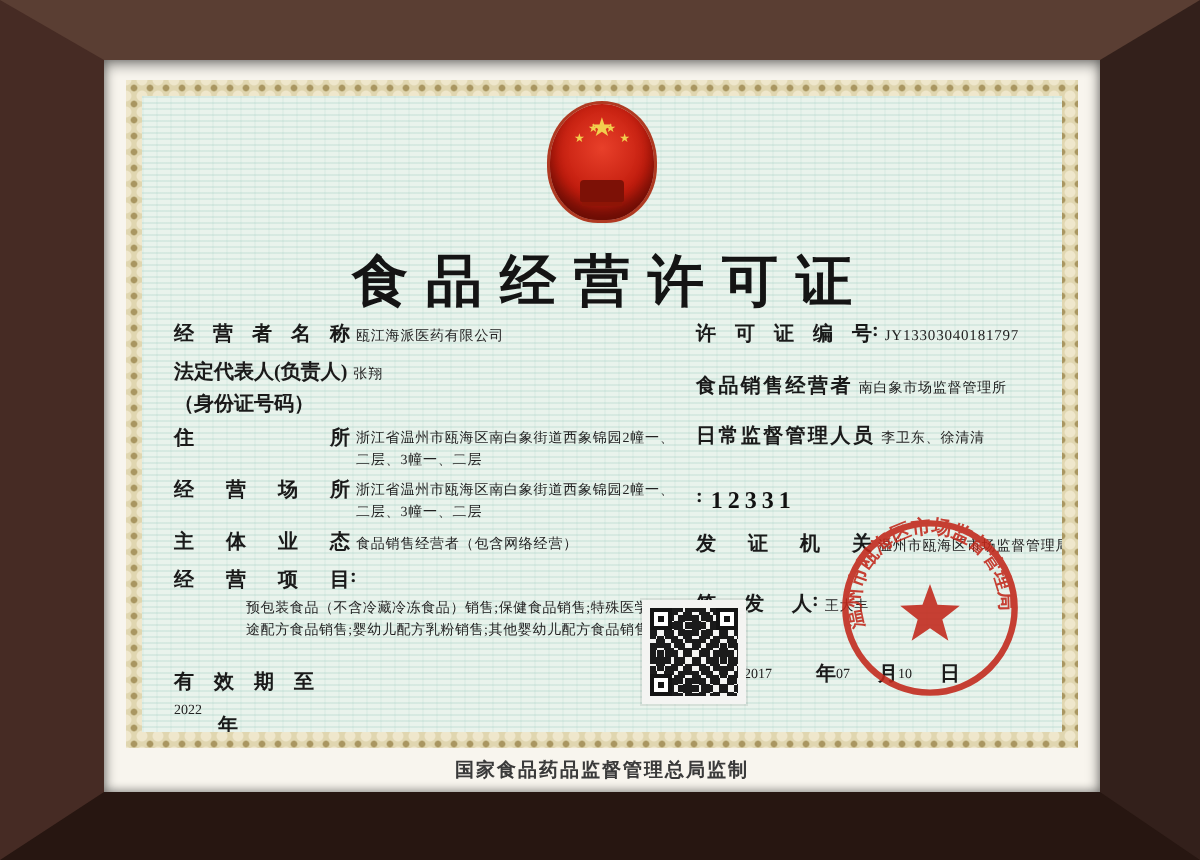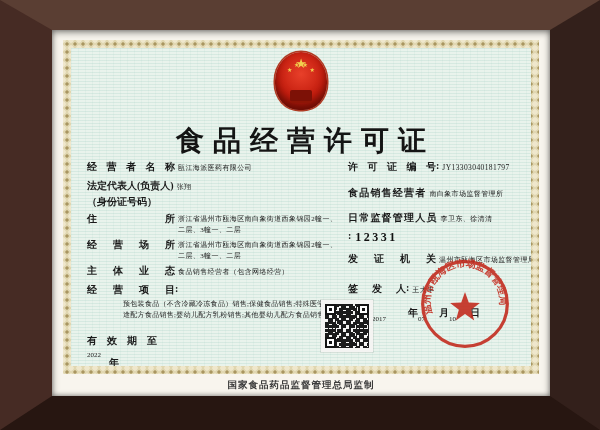--- a/index.html
+++ b/index.html
@@ -93,21 +93,21 @@
     white-space:normal;
   }
   .validity { margin-top:13px;flex-direction:column; }
   .gap { margin-left:22px; }
   .gap-s { margin-left:14px; }
   .num { font-size:7px; font-weight:normal; color:#222; position:relative; top:3px; }
 
   .phone { font-weight:bold; font-size:12px; letter-spacing:2.5px; color:#111;
            margin-left:4px; position:relative; top:0; }
   .lic { font-size:7.5px; }
-  .date-row { padding-left:24px; margin-top:10px;align-items:flex-end; }
+  .date-row { padding-left:24px; margin-top:21px; }
 
   
   .seal { position:absolute; left:348px; top:210px; width:92px; height:92px;
           opacity:.88; z-index:3; }
 
   
   .qr {
     position:absolute; left:250px; top:252px; width:52px; height:52px;
     background:#f4f4f2; padding:4px; z-index:2;
     box-shadow:0 0 0 1px rgba(0,0,0,.08);
@@ -209,21 +209,21 @@
                 <span class="lbl jl">许可证编号</span>
                 <span class="lbl">:</span>
                 <span class="val lic">JY13303040181797</span>
               </div>
 
               <div class="row" style="margin-bottom:11px">
                 <span class="lbl wide-lbl">食品销售经营者</span>
                 <span class="val">南白象市场监督管理所</span>
               </div>
 
-              <div class="row" style="margin-bottom:5px">
+              <div class="row" style="margin-bottom:18px">
                 <span class="lbl wide-lbl">日常监督管理人员</span>
                 <span class="val">李卫东、徐清清</span>
               </div>
 
               <div class="row" style="margin-bottom:7px">
                 <span class="lbl">:</span>
                 <span class="lbl phone">12331</span>
               </div>
 
               <div class="row" style="margin-bottom:16px">

